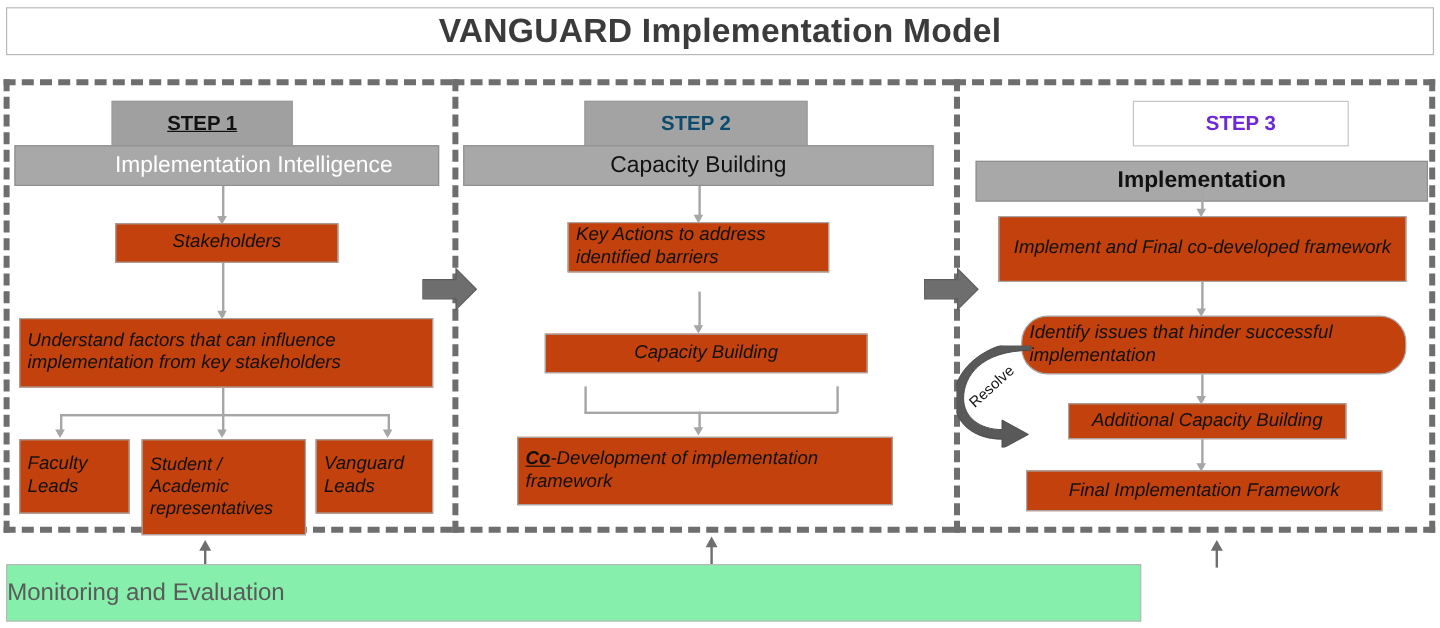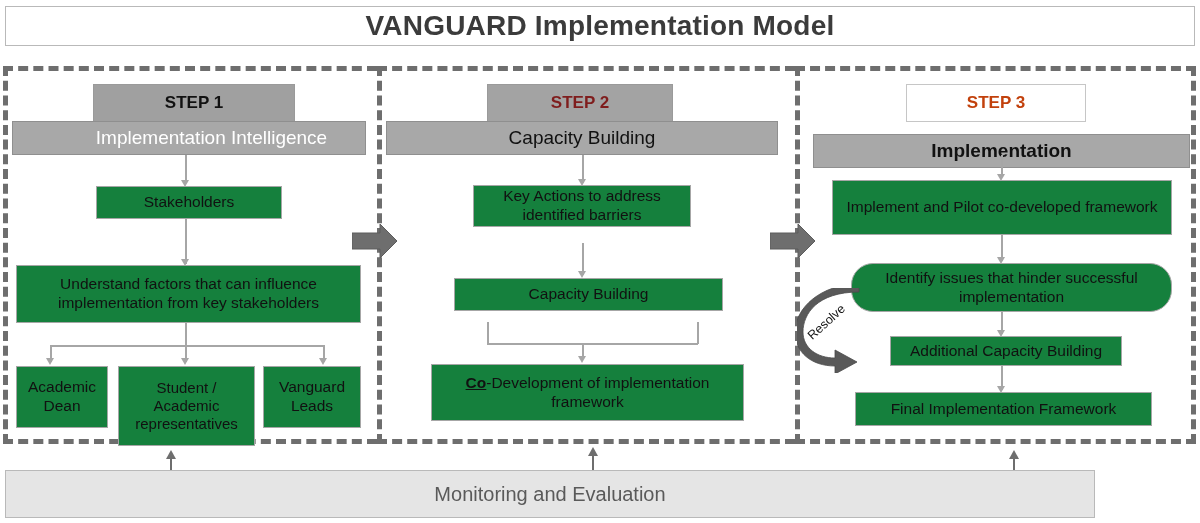--- a/index.html
+++ b/index.html
@@ -43,47 +43,47 @@
 
   
   .step-tab {
     position: absolute;
     height: 38px;
     display: flex; align-items: center; justify-content: center;
     font-size: 17px; font-weight: bold;
     border: 1px solid #9a9a9a;
   }
   .step-tab.gray-dark { background: #a0a0a0; color: #111; }
-  .step-tab.gray-white { background: #a3a3a3; color: #7f1d1d; }
-  .step-tab.white-bg { background: #ffffff; color: #c2410c; border-color: #c6c6c6; }
+  .step-tab.gray-white { background: #a3a3a3; color: #0c4a6e; }
+  .step-tab.white-bg { background: #ffffff; color: #6d28d9; border-color: #c6c6c6; margin-left: 38px; }
 
   
   .step-band {
     position: absolute;
     height: 34px;
     background: #a8a8a8;
     border: 1px solid #8f8f8f;
     display: flex; align-items: center; justify-content: center;
     font-size: 19px;
   }
   .step-band.white-text { color: #ffffff; }
   .step-band.black-text { color: #111111; }
   .step-band.bold { font-weight: bold; }
 
   
   .box {
     position: absolute;
-    background: #15803d;
+    background: #c2410c;
     border: 1.4px solid #a6a6a6;
     display: flex; align-items: center; justify-content: center;
-    text-align: center;
     font-size: 15.5px;
     color: #111111;
     line-height: 1.22;
     padding: 2px 6px;
+    font-style: italic;
   }
   .box.small { font-size: 15px; }
   .box b { font-weight: bold; text-decoration: underline; }
 
   
   .vline {
     position: absolute;
     width: 1.6px;
     background: #a6a6a6;
   }
@@ -124,43 +124,43 @@
     color: #111111;
     transform: rotate(-42deg);
     transform-origin: left top;
     white-space: nowrap;
   }
 
   
   .monitor-bar {
     position: absolute;
     left: 5px; top: 470px;
-    width: 1090px; height: 48px;
+    width: 946px; height: 48px;
     border: 1.5px solid #b9b9b9;
-    background: #e5e5e5;
-    display: flex; align-items: center; justify-content: center;
+    background: #86efac;
+    display: flex; align-items: center; 
   }
   .monitor-bar .txt {
     font-size: 20px; color: #5a5a5a; font-weight: normal;
   }
 </style>
 </head>
 <body>
 
 <div id="page">
 
   <div class="title-bar">
     <span class="txt">VANGUARD Implementation Model</span>
   </div>
 
   <div class="step-panel" id="panel-1"></div>
   <div class="step-panel" id="panel-2"></div>
   <div class="step-panel" id="panel-3"></div>
 
-  <div class="step-tab gray-dark" style="left:93px; top:84px; width:202px;">STEP 1</div>
+  <div class="step-tab gray-dark" style="left:93px; top:84px; width:151px;text-decoration:underline;">STEP 1</div>
   <div class="step-band white-text" style="left:12px; top:121px; width:354px;padding-left:45px;">Implementation Intelligence</div>
 
   <div class="vline" style="left:185px; top:155px; height:28px;"></div>
   <div class="arrowhead-down" style="left:181px; top:180px;"></div>
 
   <div class="box" style="left:96px; top:186px; width:186px; height:33px;">Stakeholders</div>
 
   <div class="vline" style="left:185px; top:219px; height:45px;"></div>
   <div class="arrowhead-down" style="left:181px; top:259px;"></div>
 
@@ -168,21 +168,21 @@
 
   <div class="vline" style="left:185px; top:323px; height:23px;"></div>
   <div class="hline" style="left:50px; top:345px; width:274px;"></div>
   <div class="vline" style="left:50px; top:345px; height:17px;"></div>
   <div class="vline" style="left:185px; top:345px; height:17px;"></div>
   <div class="vline" style="left:323px; top:345px; height:17px;"></div>
   <div class="arrowhead-down" style="left:46px;  top:358px;"></div>
   <div class="arrowhead-down" style="left:181px; top:358px;"></div>
   <div class="arrowhead-down" style="left:319px; top:358px;"></div>
 
-  <div class="box" style="left:16px; top:366px; width:92px; height:62px;">Academic Dean</div>
+  <div class="box" style="left:16px; top:366px; width:92px; height:62px;">Faculty Leads</div>
   <div class="box" style="left:263px; top:366px; width:98px; height:62px;">Vanguard Leads</div>
   <div class="box small" style="left:118px; top:366px; width:137px; height:80px;">Student / Academic representatives</div>
 
   <div class="block-arrow" style="left:352px; top:222px; width:46px; height:38px;">
     <svg width="46" height="38" viewBox="0 0 46 38">
       <polygon points="0,11 28,11 28,2 45,19 28,36 28,27 0,27" fill="#6e6e6e" stroke="#5c5c5c" stroke-width="1"></polygon>
     </svg>
   </div>
 
   <div class="step-tab gray-white" style="left:487px; top:84px; width:186px;">STEP 2</div>
@@ -213,21 +213,21 @@
       <polygon points="0,11 28,11 28,2 45,19 28,36 28,27 0,27" fill="#6e6e6e" stroke="#5c5c5c" stroke-width="1"></polygon>
     </svg>
   </div>
 
   <div class="step-tab white-bg" style="left:906px; top:84px; width:180px;">STEP 3</div>
   <div class="step-band black-text bold" style="left:813px; top:134px; width:377px;">Implementation</div>
 
   <div class="vline" style="left:1001px; top:155px; height:22px;"></div>
   <div class="arrowhead-down" style="left:997px; top:174px;"></div>
 
-  <div class="box" style="left:832px; top:180px; width:340px; height:55px;">Implement and Pilot co-developed framework</div>
+  <div class="box" style="left:832px; top:180px; width:340px; height:55px;">Implement and Final co-developed framework</div>
 
   <div class="vline" style="left:1001px; top:235px; height:26px;"></div>
   <div class="arrowhead-down" style="left:997px; top:257px;"></div>
 
   <div class="box" style="left:851px; top:263px; width:321px; height:49px;border-radius:22px;">Identify issues that hinder successful implementation</div>
 
   <div class="vline" style="left:1001px; top:312px; height:22px;"></div>
   <div class="arrowhead-down" style="left:997px; top:330px;"></div>
 
   <div class="box" style="left:890px; top:336px; width:232px; height:30px;">Additional Capacity Building</div>

